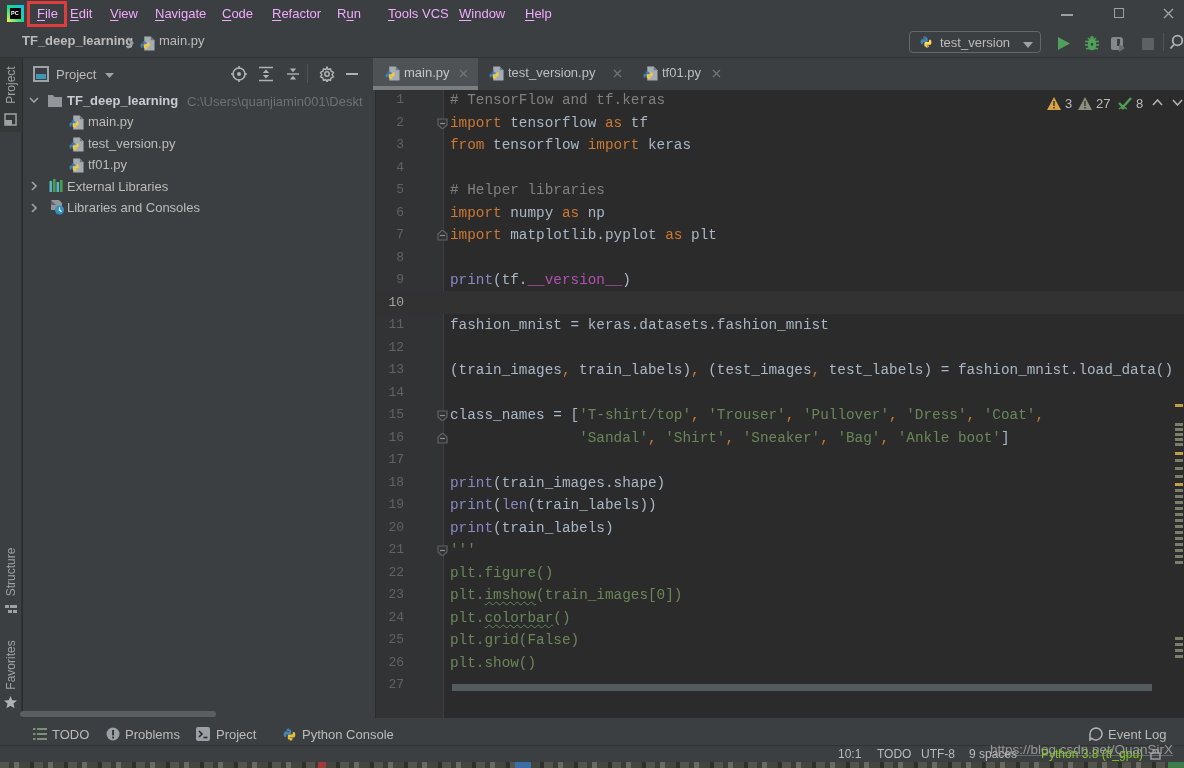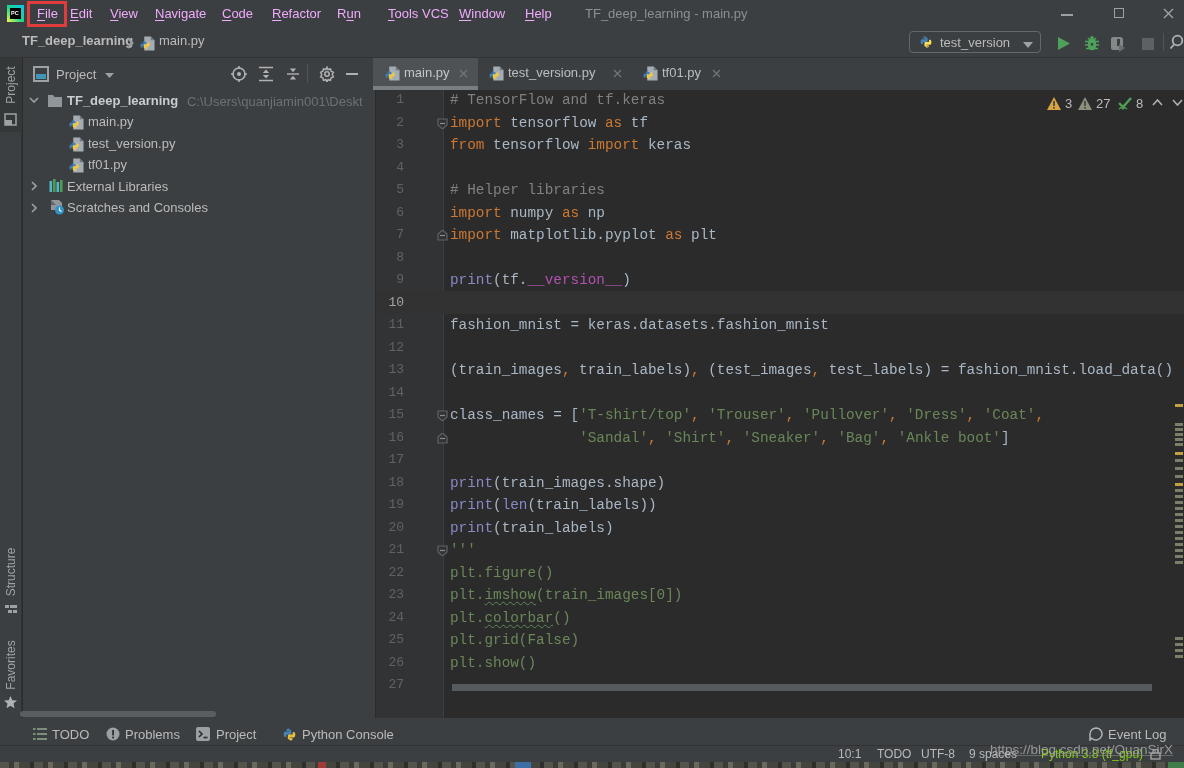--- a/index.html
+++ b/index.html
@@ -49,21 +49,20 @@
 <span class="abs menuitem" style="left:110px;top:0"><u>V</u>iew</span>
 <span class="abs menuitem" style="left:155px;top:0"><u>N</u>avigate</span>
 <span class="abs menuitem" style="left:222px;top:0"><u>C</u>ode</span>
 <span class="abs menuitem" style="left:272px;top:0"><u>R</u>efactor</span>
 <span class="abs menuitem" style="left:337px;top:0">R<u>u</u>n</span>
 <span class="abs menuitem" style="left:388px;top:0"><u>T</u>ools</span>
 <span class="abs menuitem" style="left:422px;top:0">VCS</span>
 <span class="abs menuitem" style="left:459px;top:0"><u>W</u>indow</span>
 <span class="abs menuitem" style="left:525px;top:0"><u>H</u>elp</span>
 <div class="abs" style="left:27px;top:1px;width:40px;height:26px;border:3px solid #e13c3c"></div>
-<span class="abs" style="left:585px;top:0;color:#8c9093;font-size:13px;line-height:27px">TF_deep_learning - main.py</span>
 <div class="abs" style="left:1061px;top:14px;width:12px;height:1.5px;background:#9da0a2"></div>
 <div class="abs" style="left:1114px;top:8px;width:10px;height:10px;border:1px solid #9da0a2"></div>
 <svg class="abs" style="left:1163px;top:8px" width="11" height="11" viewBox="0 0 11 11">
       <path d="M1 1 L10 10 M10 1 L1 10" stroke="#9fa2a4" stroke-width="1.4"></path>
     </svg>
 <div class="abs" id="toolbar2"></div>
 <span class="abs" style="left:22px;top:33px;color:#bbbbbb;font-size:13px;font-weight:bold">TF_deep_learning</span>
 <svg class="abs" style="left:126px;top:37px" width="8" height="12" viewBox="0 0 8 12">
       <path d="M1.5 1 l5 5 l-5 5" fill="none" stroke="#9599a0" stroke-width="2"></path>
     </svg>
@@ -208,21 +207,21 @@
 <span class="abs tree" style="left:67px;top:179px">External Libraries</span>
 <svg class="abs" style="left:31px;top:203px" width="6" height="10" viewBox="0 0 6 10">
       <path d="M1 1 l4 4 l-4 4" fill="none" stroke="#9da1a3" stroke-width="1.6"></path>
     </svg>
 <svg class="abs" style="left:49px;top:199px" width="16" height="16" viewBox="0 0 16 16">
 <path d="M2 1 h8 l3 3 v7 h-11 z" fill="#90969a"></path>
 <path d="M2 1 l5 5 h-5 z" fill="#5e6467"></path>
 <circle cx="10.5" cy="11" r="4.5" fill="#3592c4"></circle>
 <path d="M10.5 8.5 v2.7 l2 1.2" stroke="#fff" stroke-width="1.2" fill="none"></path>
     </svg>
-<span class="abs tree" style="left:67px;top:200px">Scratches and Consoles</span>
+<span class="abs tree" style="left:67px;top:200px">Libraries and Consoles</span>
 <div class="abs" style="left:20px;top:711px;width:196px;height:6px;background:#595e60;border-radius:3px"></div>
 <div class="abs" style="left:375px;top:58px;width:1px;height:660px;background:#2b2b2b"></div>
     <div class="abs" id="editor"></div>
 <div class="abs" id="tabstrip"></div>
 <div class="abs" style="left:373px;top:58px;width:105px;height:29px;background:#4e5254"></div>
 <div class="abs" style="left:373px;top:86px;width:105px;height:4px;background:#787e81"></div>
 <svg class="abs" style="left:385px;top:66px" width="15" height="15" viewBox="0 0 16 16">
 <path d="M4.5 0.5 h7 l4 4 v11 h-11 z" fill="#a4adb3"></path>
 <path d="M11.5 0.5 l4 4 h-4 z" fill="#6f767b"></path>
 <g transform="translate(-1,3.2) scale(0.8)">

